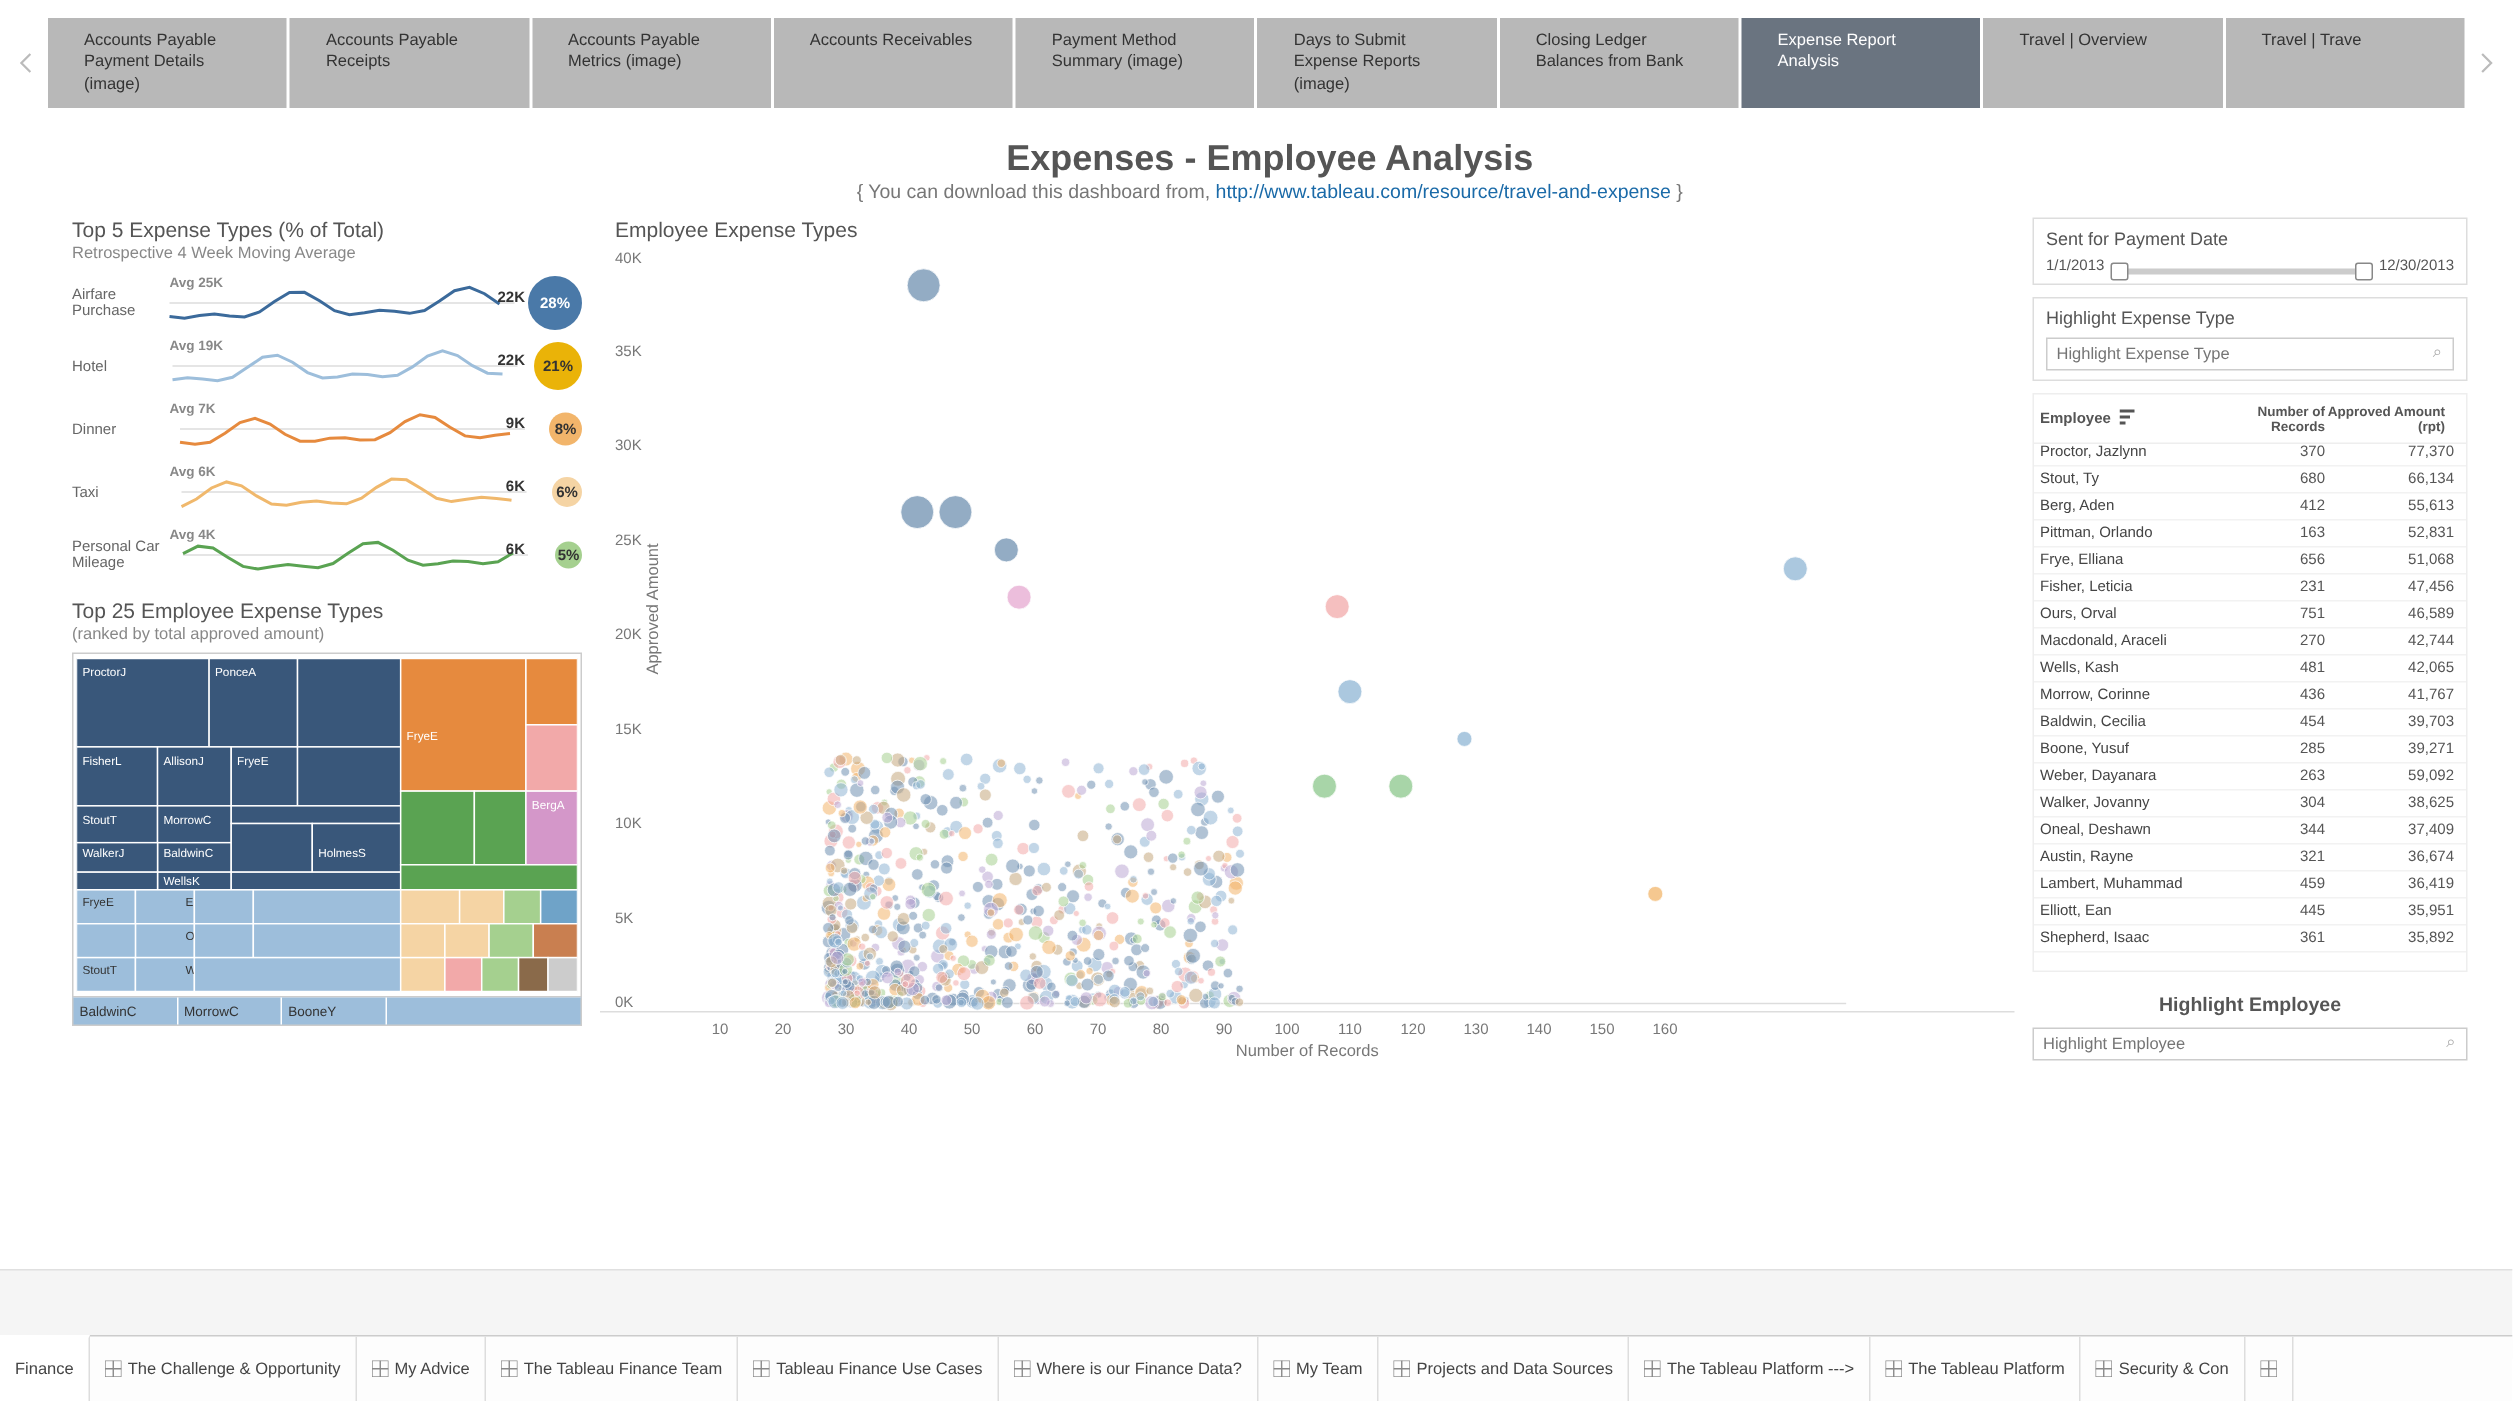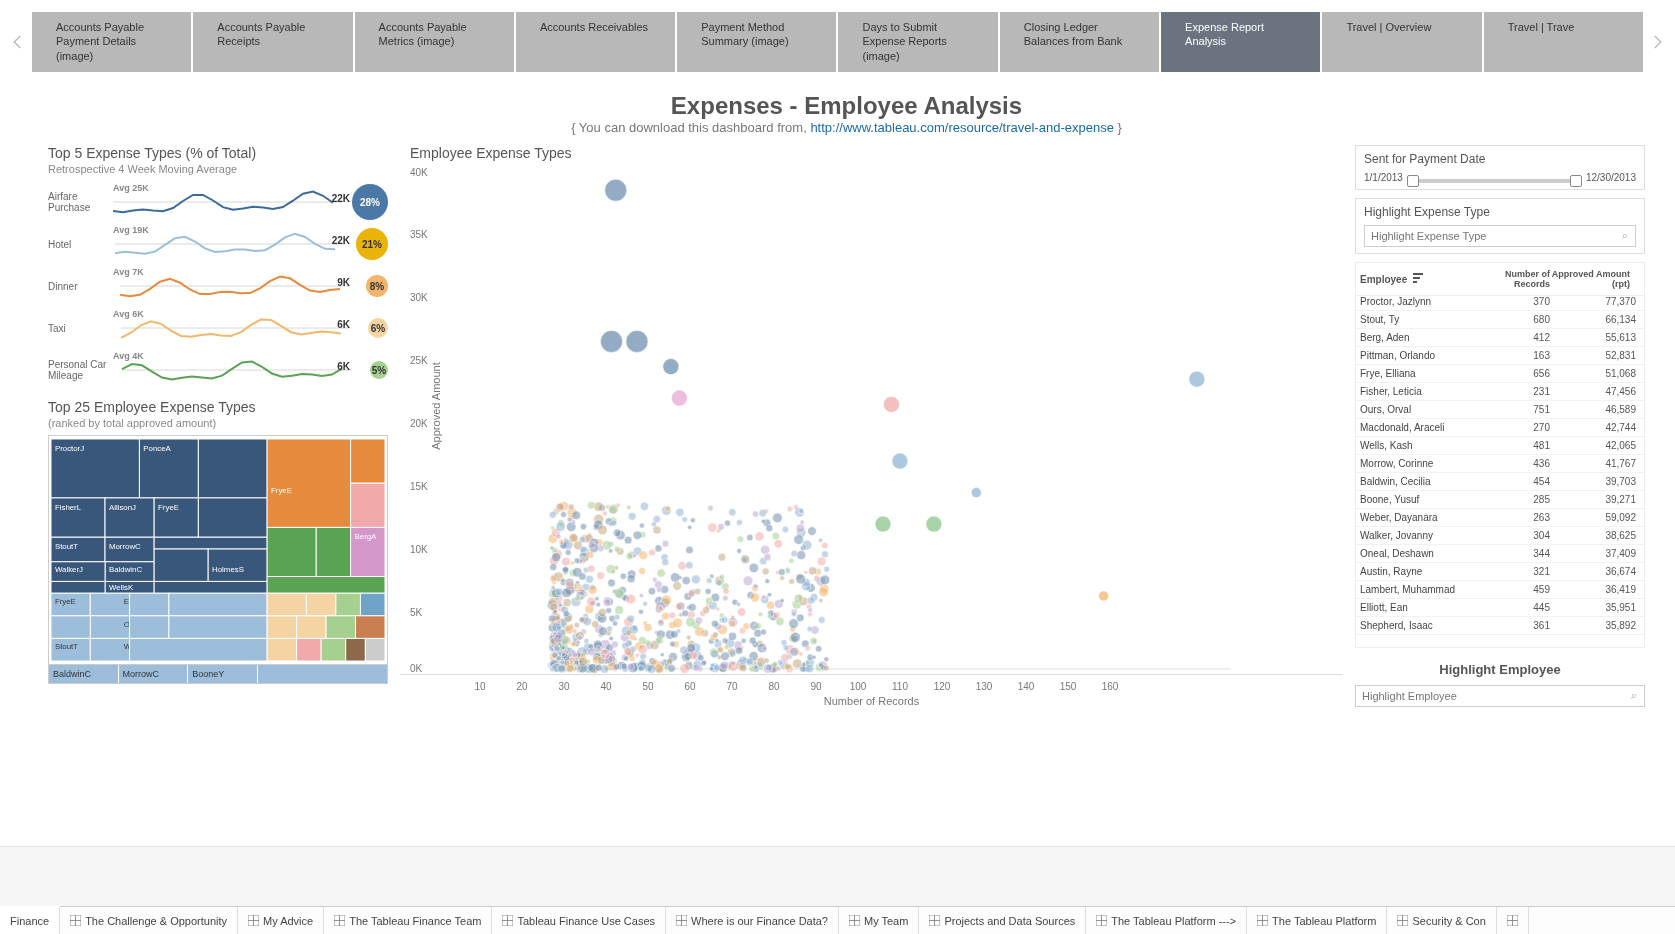--- a/index.html
+++ b/index.html
@@ -67,21 +67,21 @@
 .sort-icon { display: inline-block; width: 12px; }
 .emp-body { position: absolute; top: 30px; bottom: 0; left: 0; right: 0; overflow-y: scroll; }
 .emp-row { display: flex; padding: 3px 4px; border-bottom: 1px solid #f2f2f2; }
 .emp-row .col1 { flex: 1.4; color: #444; }
 .emp-row .col2 { width: 80px; text-align: right; }
 .emp-row .col3 { width: 90px; text-align: right; padding-right: 4px; }
 
 .highlight-emp-title { text-align: center; font-size: 13px; font-weight: bold; color: #555; margin-top: 6px; }
 
 
-.bottom-tabs { position: absolute; bottom: 0; left: 0; right: 0; height: 28px; background: #fdfdfd; border-top: 1px solid #ccc; display: flex; align-items: stretch; font-size: 11px; }
+.bottom-tabs { position: absolute; bottom: 0; left: 0; right: 0; height: 44px; background: #fdfdfd; border-top: 1px solid #ccc; display: flex; align-items: stretch; font-size: 11px; }
 .bottom-tab { padding: 0 10px; border-right: 1px solid #ddd; display: flex; align-items: center; gap: 4px; cursor: pointer; color: #444; white-space: nowrap; }
 .bottom-tab.active { background: #fff; border-top: 2px solid #fff; margin-top: -1px; }
 .tab-icon { width: 11px; height: 11px; display: inline-block; }
 .tab-icon svg { width: 100%; height: 100%; }
 .bottom-spacer { height: 60px; background: #f5f5f5; position: absolute; bottom: 28px; left: 0; right: 0; border-top: 1px solid #e0e0e0;}
 
 ::-webkit-scrollbar { width: 12px; }
 ::-webkit-scrollbar-track { background: #f0f0f0; }
 ::-webkit-scrollbar-thumb { background: #c0c0c0; }
 </style>

